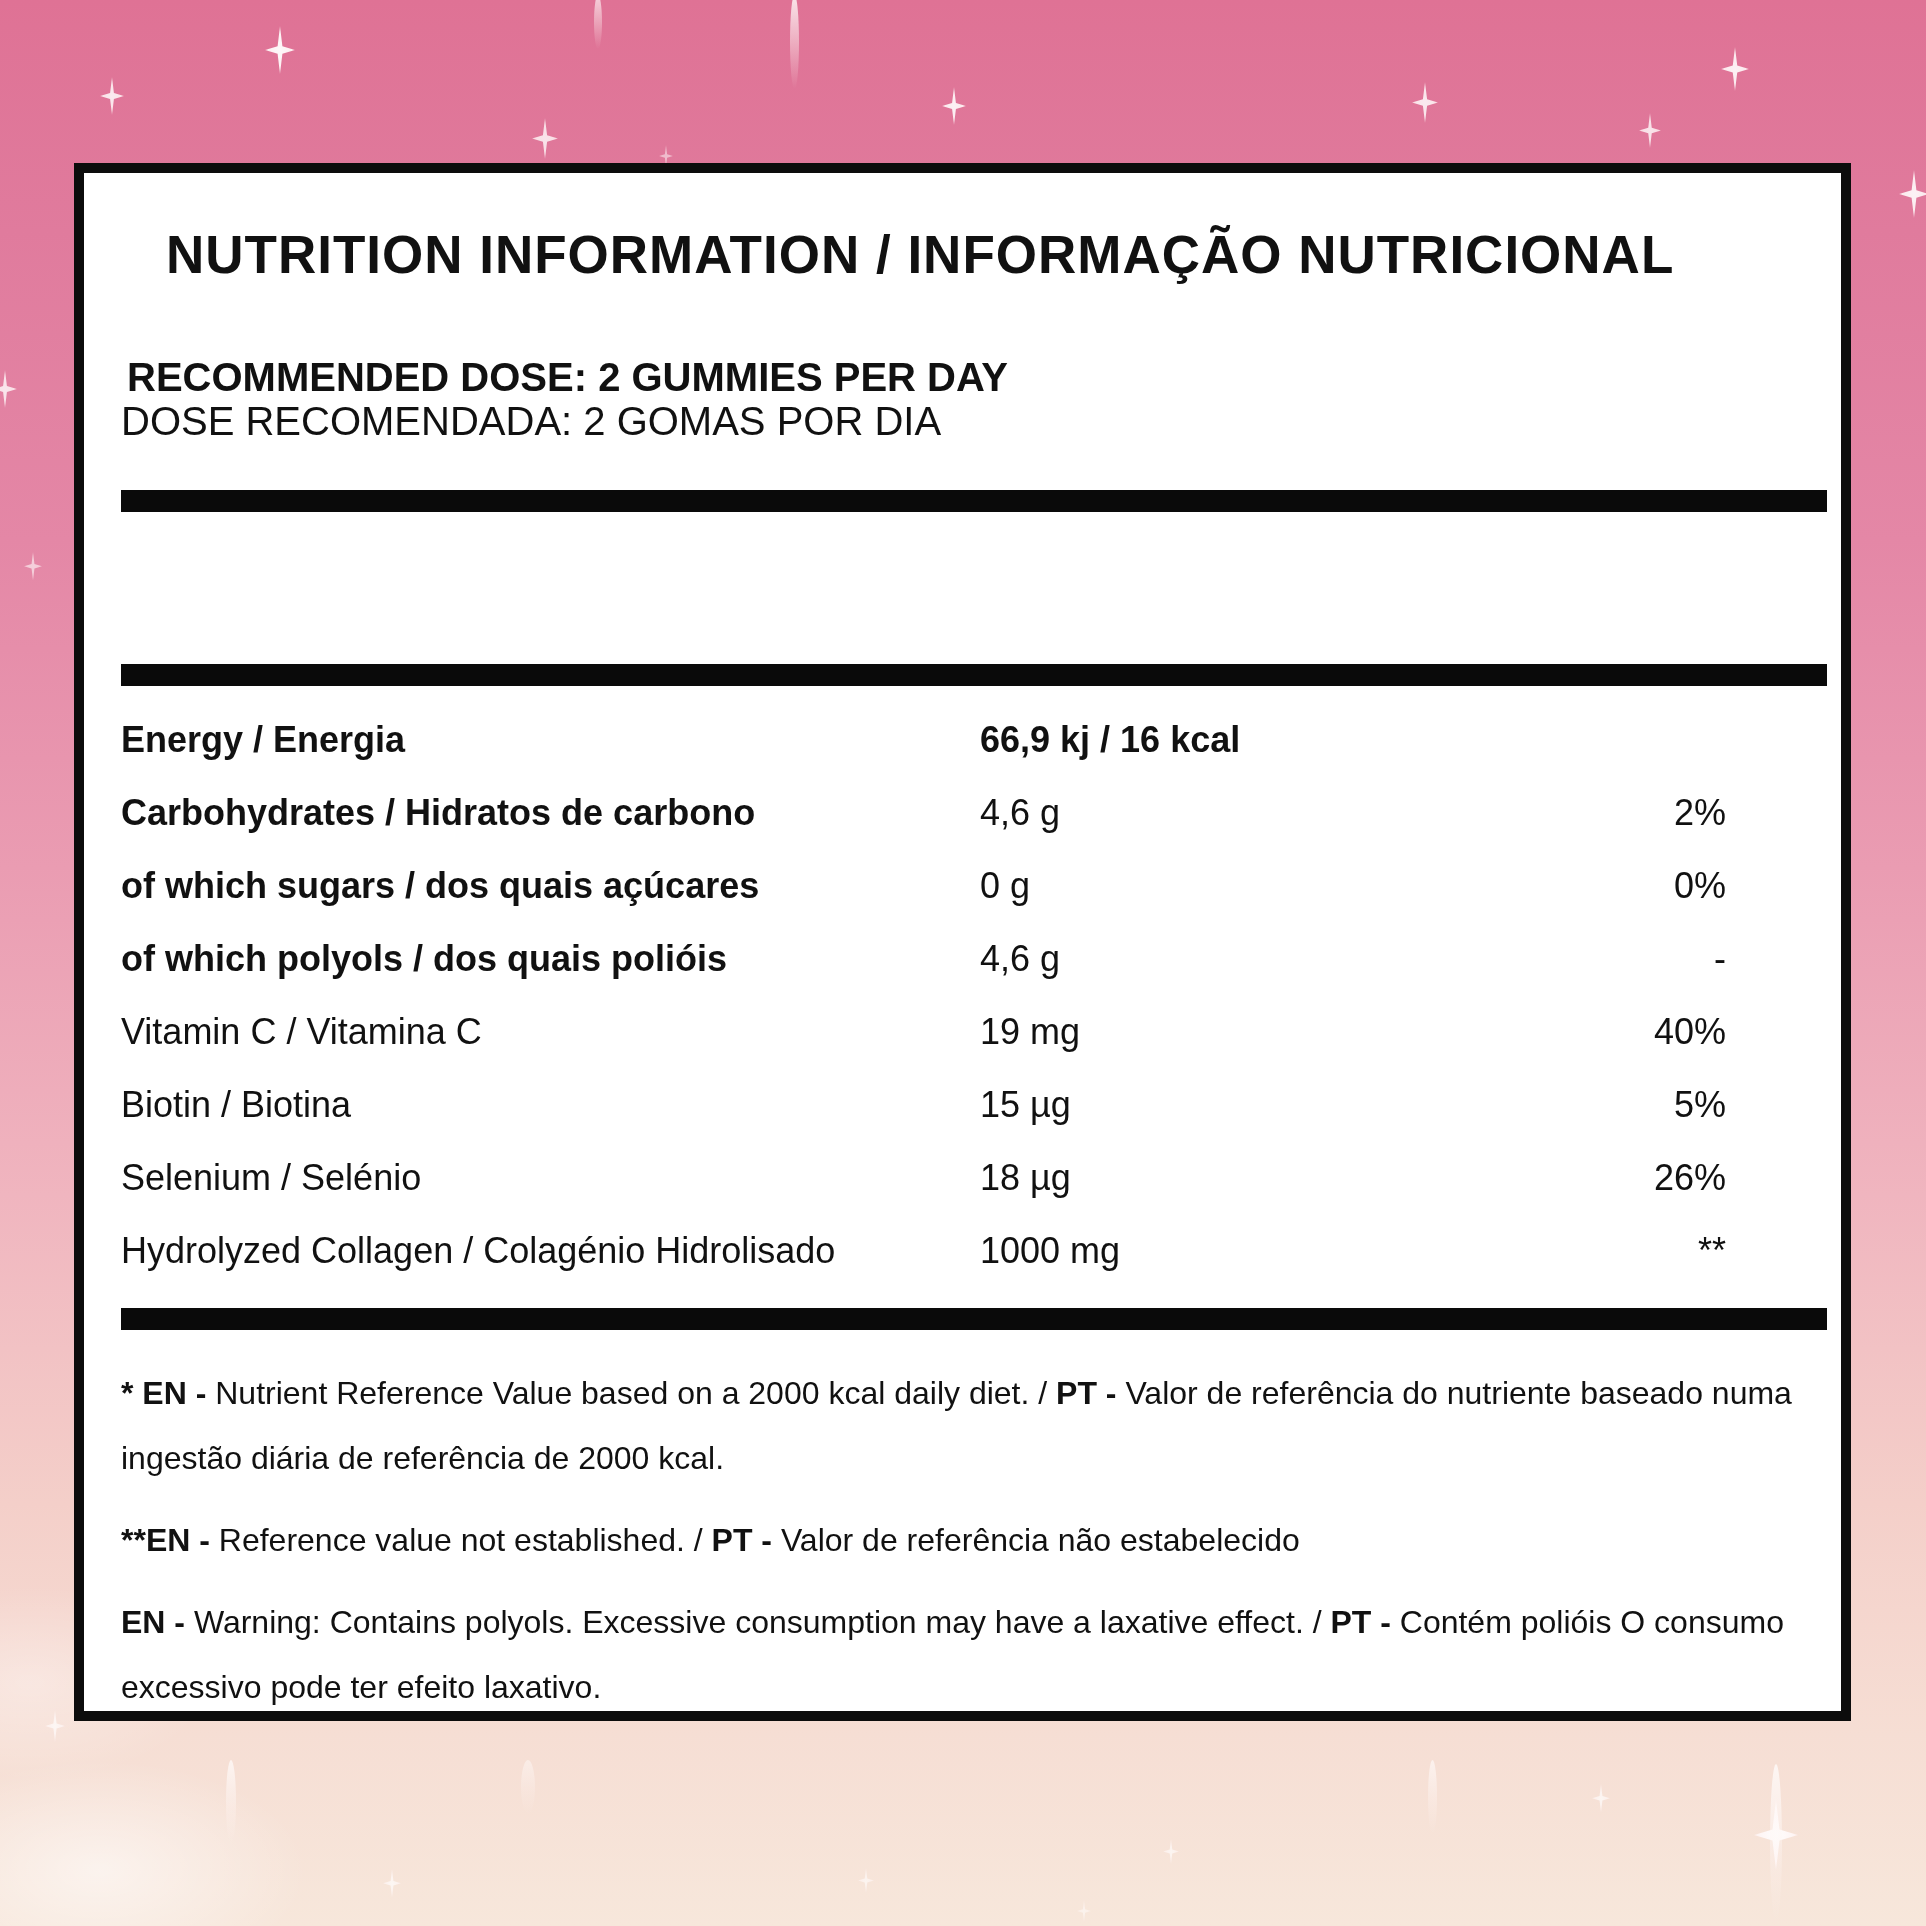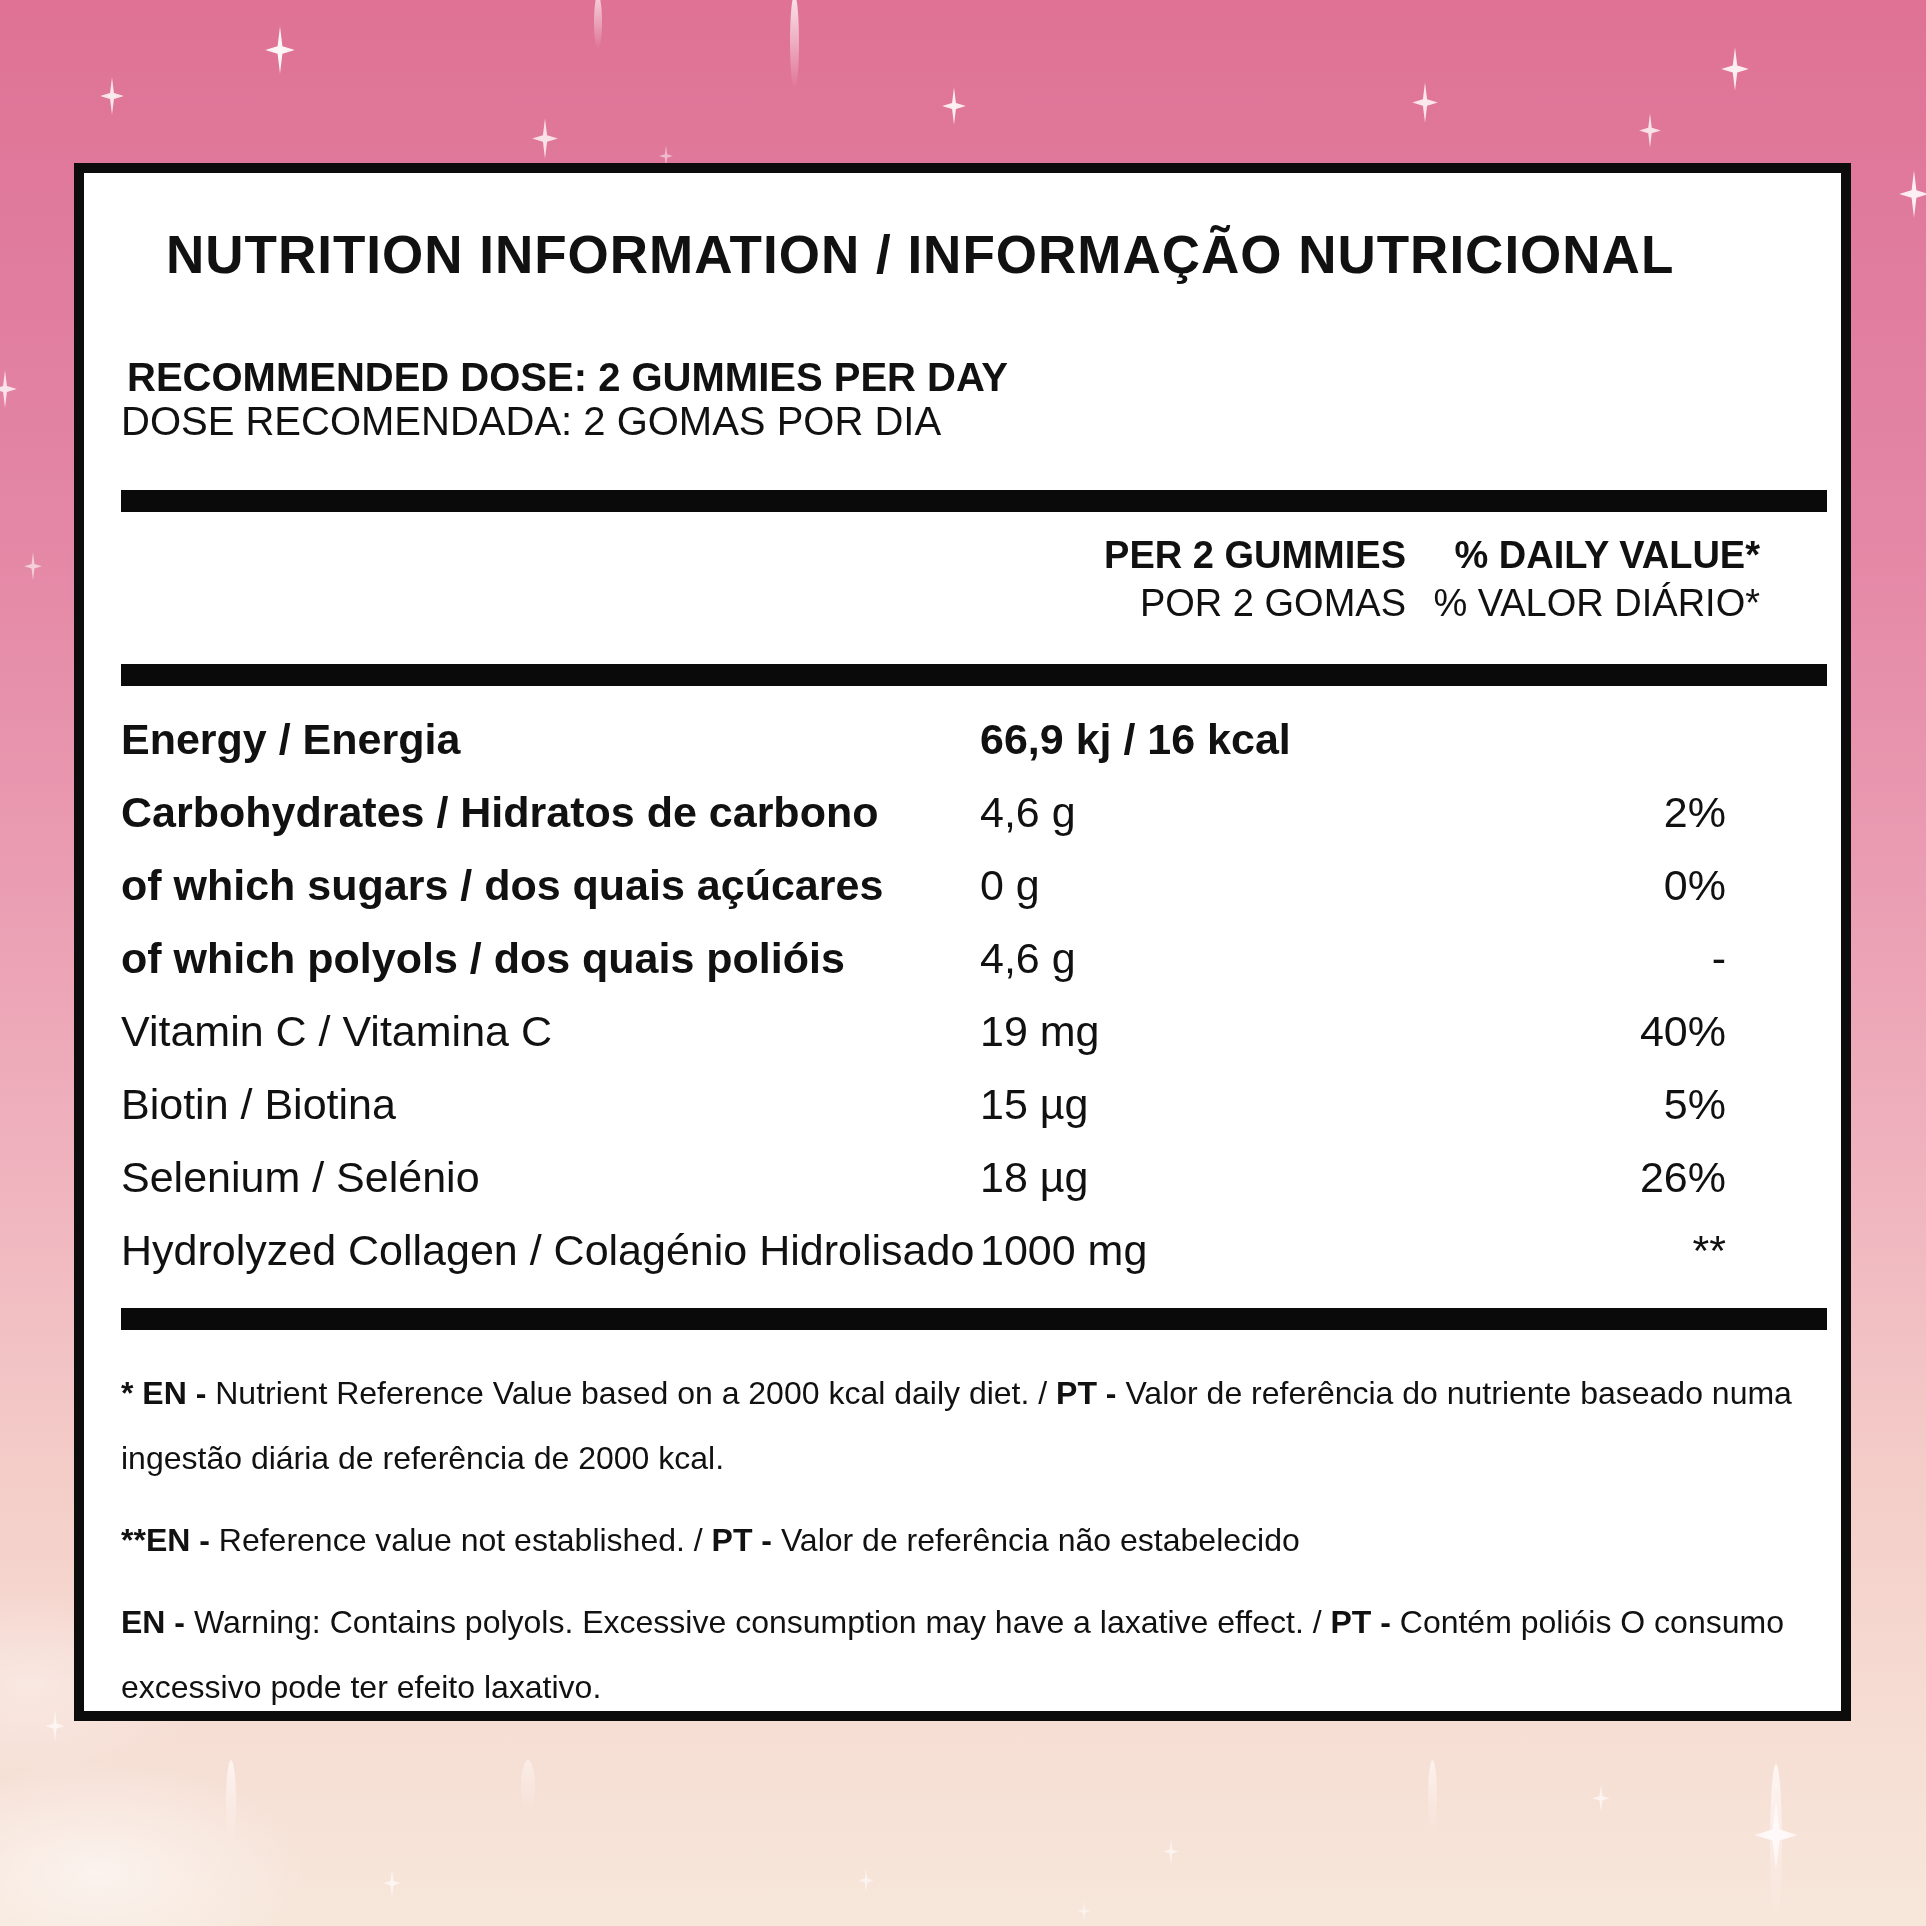--- a/index.html
+++ b/index.html
@@ -39,21 +39,21 @@
   .bar{position:absolute;left:37px;width:1706px;height:22px;background:#0a0a0a;}
   .bar1{top:317px;} .bar2{top:491px;} .bar3{top:1135px;}
   .thead{
     position:absolute;left:37px;top:358px;width:1639px;
     display:grid;grid-template-columns:1fr 426px 354px;
   }
   .thead .hcell{text-align:right;font-size:38px;line-height:48px;white-space:nowrap;}
   .hline-en{font-weight:700;}
   .hline-pt{font-weight:400;}
   .rows{position:absolute;left:37px;top:530px;width:1639px;}
-  .row{display:grid;grid-template-columns:1fr 426px 354px;align-items:center;height:73px;font-size:43px;}
+  .row{display:grid;grid-template-columns:1fr 426px 354px;align-items:center;height:73px;font-size:36px;}
   .row .lbl{text-align:left;white-space:nowrap;}
   .row .amt{text-align:left;white-space:nowrap;}
   .row .dv{text-align:right;padding-right:34px;white-space:nowrap;}
   .bold{font-weight:700;}
   .footnotes{position:absolute;left:37px;top:1188px;width:1706px;font-size:32px;line-height:65px;}
   .footnote{margin:0 0 17px 0;}
   .b{font-weight:700;}
 </style>
 </head>
 <body>
@@ -87,31 +87,20 @@
     </div>
 
   <div class="card">
     <h1 class="title">NUTRITION INFORMATION / INFORMAÇÃO NUTRICIONAL</h1>
 
     <p class="dose-en">RECOMMENDED DOSE: 2 GUMMIES PER DAY</p>
     <p class="dose-pt">DOSE RECOMENDADA: 2 GOMAS POR DIA</p>
 
     <div class="bar bar1"></div>
 
-    <div class="thead">
-      <div></div>
-      <div class="hcell">
-        <div class="hline-en">PER 2 GUMMIES</div>
-        <div class="hline-pt">POR 2 GOMAS</div>
-      </div>
-      <div class="hcell">
-        <div class="hline-en">% DAILY VALUE*</div>
-        <div class="hline-pt">% VALOR DIÁRIO*</div>
-      </div>
-    </div>
 
     <div class="bar bar2"></div>
 
     <div class="rows" id="rows">
         <div class="row">
           <div class="lbl bold">Energy / Energia</div>
           <div class="amt bold">66,9 kj / 16 kcal</div>
           <div class="dv"></div>
         </div>
         <div class="row">

